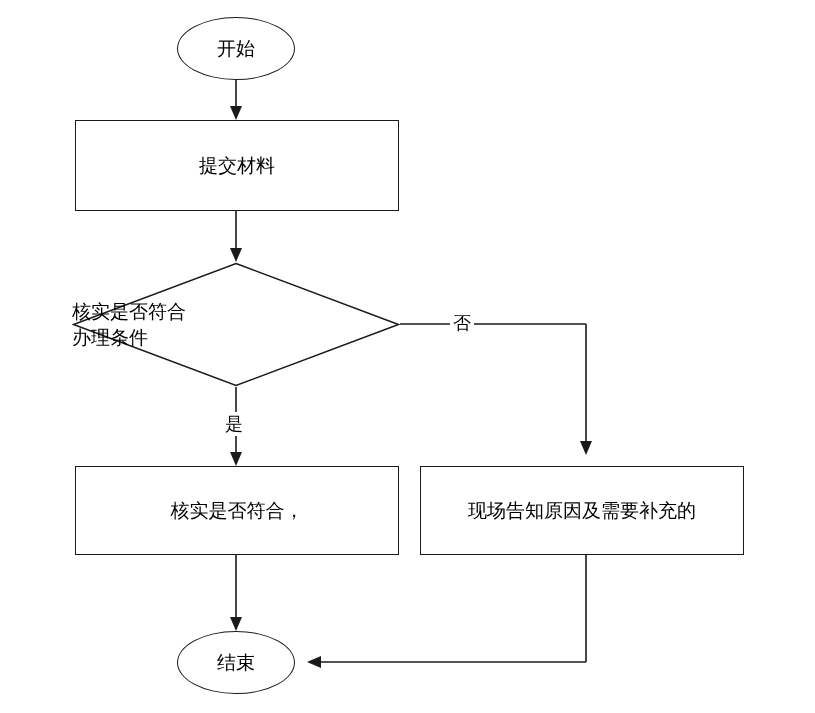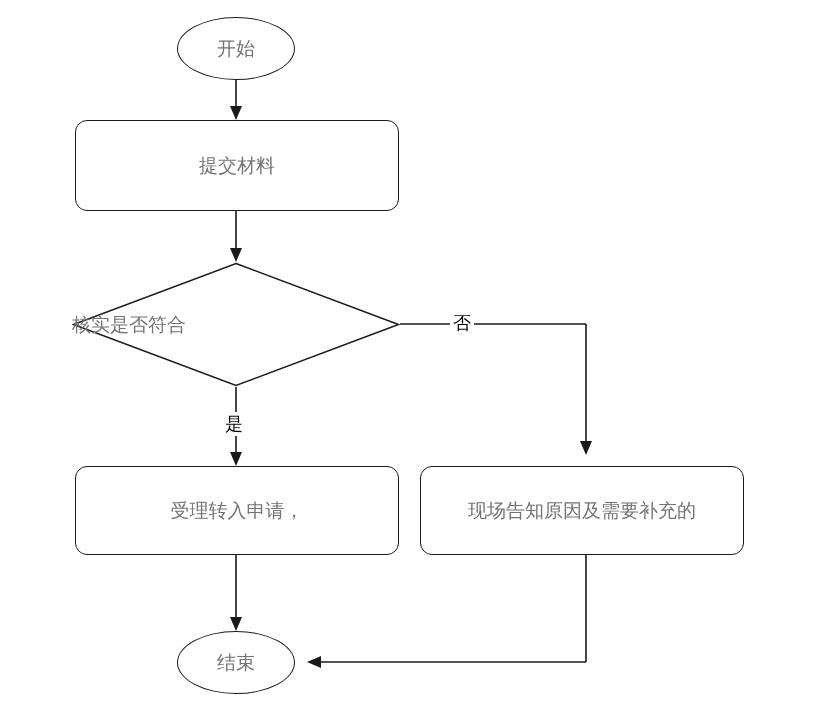--- a/index.html
+++ b/index.html
@@ -21,30 +21,30 @@
   }
   .node {
     position: absolute;
     box-sizing: border-box;
     display: flex;
     align-items: center;
     justify-content: center;
     text-align: center;
     line-height: 1.35;
     font-size: 19px;
-    color: #737373;
+    color: #000000;
     background: #ffffff;
     border: 1.4px solid #1a1a1a;
     z-index: 2;
   }
   .node.terminator {
     border-radius: 50%;
   }
   .node.process {
-    border-radius: 12px;
+    border-radius: 0;
   }
   .node.decision {
     border: none;
     background: transparent;
   }
   .decision .dia-shape {
     position: absolute;
     inset: 0;
   }
   .decision .dia-label {
@@ -114,29 +114,30 @@
   <div class="node process" style="left:75px; top:120px; width:324px; height:91px;">
     <span>提交材料</span>
   </div>
 
   <div class="node decision" style="left:72px; top:262px; width:328px; height:125px;">
     <svg class="dia-shape" viewBox="0 0 328 125" preserveAspectRatio="none">
       <polygon points="164,1.5 326.5,62.5 164,123.5 1.5,62.5" fill="#ffffff" stroke="#1a1a1a" stroke-width="1.6"></polygon>
     </svg>
     <div class="dia-label">
       <div>核实是否符合</div>
+      <div>办理条件</div>
     </div>
   </div>
 
   <div class="edge-label" style="left:222px; top:412px;">是</div>
 
   <div class="edge-label" style="left:450px; top:311px;">否</div>
 
   <div class="node process" style="left:75px; top:466px; width:324px; height:89px; flex-direction:column;">
-    <div>受理转入申请，</div>
+    <div>核实是否符合，</div>
   </div>
 
   <div class="node process" style="left:420px; top:466px; width:324px; height:89px; flex-direction:column;font-family:Liberation Serif, serif;">
     <div>现场告知原因及需要补充的</div>
   </div>
 
   <div class="node terminator" style="left:177px; top:631px; width:118px; height:63px;">
     <span>结束</span>
   </div>
 

